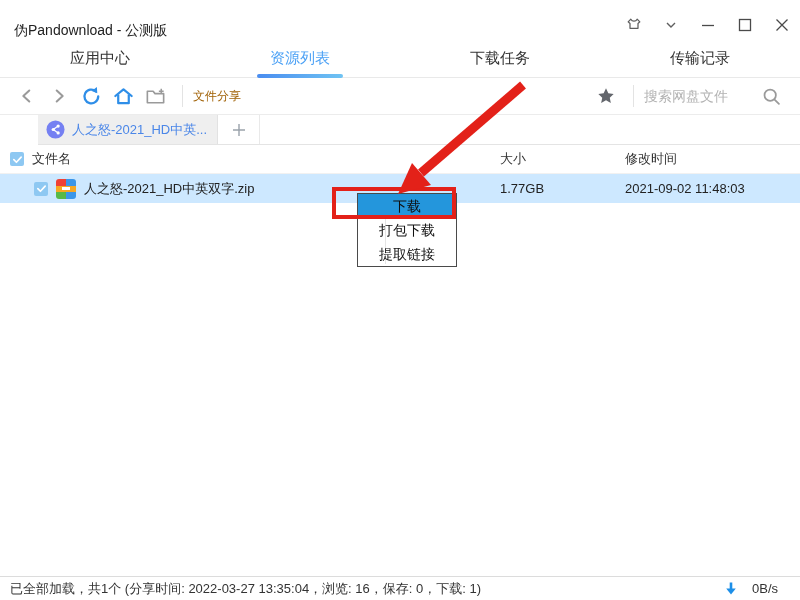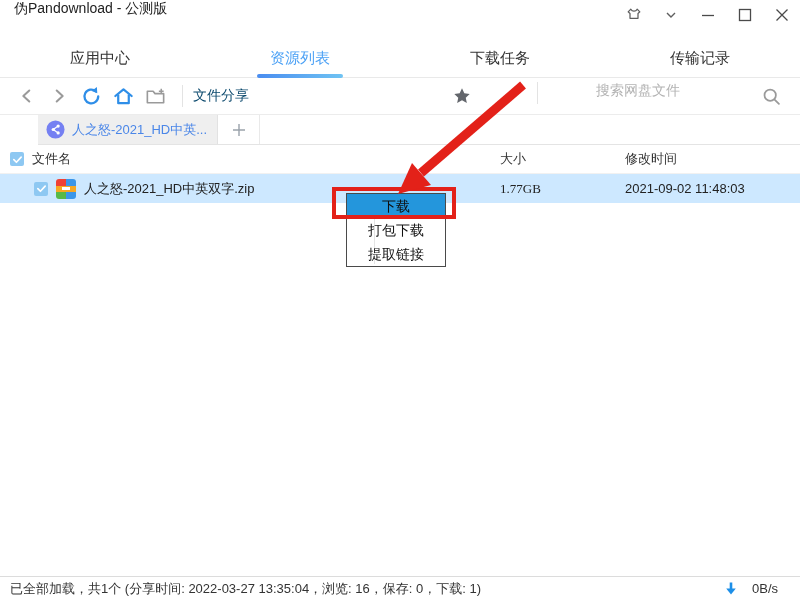--- a/index.html
+++ b/index.html
@@ -1,52 +1,52 @@
 <!DOCTYPE html>
 <html><head>
 <meta charset="utf-8">
 <style>
   * { margin:0; padding:0; box-sizing:border-box; }
   html,body { width:800px; height:600px; }
   body { font-family:"Liberation Sans", sans-serif; background:#fff; }
   .window { position:relative; width:800px; height:600px; background:#fff; display:flex; flex-direction:column; overflow:hidden; }
 
   
-  .titlebar { height:40px; display:flex; align-items:flex-start; padding:0 0 0 14px; flex:0 0 auto; }
+  .titlebar { height:40px; display:flex; align-items:flex-end; padding:0 0 0 14px; flex:0 0 auto; }
   .titlebar .title { font-size:14px; color:#222; }
   .win-controls { margin-left:auto; display:flex; align-items:center; }
   .ctrl { width:37px; height:30px; display:flex; align-items:center; justify-content:center; cursor:default; }
 
   
   .tabbar { height:38px; border-bottom:1px solid #e9e9e9; display:flex; flex:0 0 auto; }
   .tab { width:200px; display:flex; align-items:center; justify-content:center; font-size:15px; color:#333; position:relative;text-align:right; }
   .tab.active { color:#4aa0f5; }
   .tab.active::after { content:""; position:absolute; bottom:-1px; left:57px; width:86px; height:4px; border-radius:2px;
     background:linear-gradient(90deg,#4a8df0,#6fc3f3); }
 
   
   .toolbar { height:37px; border-bottom:1px solid #ececec; display:flex; align-items:center; padding:0 12px; flex:0 0 auto; }
   .tool-btn { width:30px; height:28px; display:flex; align-items:center; justify-content:center; margin-right:2px; }
   .vsep { width:1px; height:22px; background:#e3e3e3; margin:0 10px; }
-  .path-label { font-size:14px; color:#0c4a6e; }
-  .toolbar-right { margin-left:auto; display:flex; align-items:flex-start;gap:48px; }
+  .path-label { font-size:12px; color:#a16207; }
+  .toolbar-right { margin-left:auto; display:flex; align-items:center; }
   .search-input { border:none; outline:none; width:112px; font-size:14px; color:#333; font-family:inherit; }
   .search-input::placeholder { color:#b3b3b3; }
 
   
   .doctabs { height:30px; border-bottom:1px solid #e4e4e4; display:flex; flex:0 0 auto;margin-left:38px; }
   .doctab { width:180px; background:#efefef; display:flex; align-items:center; padding:0 8px; gap:7px; border-right:1px solid #e2e2e2; }
   .doctab-label { color:#4a86e8; font-size:13px; white-space:nowrap; overflow:hidden; }
   .addtab { width:42px; display:flex; align-items:center; justify-content:center; border-right:1px solid #e9e9e9; }
 
   
   .listheader { height:29px; display:flex; align-items:center; border-bottom:1px solid #f1f1f1; font-size:13px; color:#333; flex:0 0 auto; }
   .filerow { height:29px; display:flex; align-items:center; background:#cde8ff; font-size:13px; color:#222; flex:0 0 auto;padding-left:24px; }
   .col-name { flex:1; display:flex; align-items:center; padding-left:10px; gap:8px; min-width:0; }
-  .col-size { width:120px; flex:0 0 auto;font-family:Liberation Serif, serif; }
+  .col-size { width:120px; flex:0 0 auto; }
   .col-time { width:180px; flex:0 0 auto; padding-left:5px; }
   .checkbox { width:14px; height:14px; border-radius:2px; background:#8ec8f2; display:flex; align-items:center; justify-content:center; flex:0 0 auto; }
   .fname { white-space:nowrap; overflow:hidden; }
 
   
   .zipicon { position:relative; width:20px; height:20px; border-radius:3px; overflow:hidden; flex:0 0 auto; }
   .zq { position:absolute; width:10px; height:10px; }
   .zq.tl { left:0; top:0; background:#ef4136; }
   .zq.tr { right:0; top:0; background:#3b96e8; }
   .zq.bl { left:0; bottom:0; background:#58b947; }
@@ -54,21 +54,21 @@
   .zband { position:absolute; left:0; top:7px; width:20px; height:6px; background:#f7a823; }
   .zbuckle { position:absolute; left:6px; top:8.5px; width:8px; height:3px; background:#fff; }
 
   .content-filler { flex:1 1 auto; background:#fff; }
 
   
   .statusbar { height:24px; border-top:1px solid #dcdcdc; display:flex; align-items:center; padding:0 22px 0 10px; font-size:13px; color:#333; flex:0 0 auto; }
   .speed-group { margin-left:auto; display:flex; align-items:center; gap:14px; }
 
   
-  .ctxmenu { position:absolute; left:346px; top:193px; width:100px; background:#fff; border:1px solid #4a4a4a; z-index:5; }
+  .ctxmenu { position:absolute; left:357px; top:193px; width:100px; background:#fff; border:1px solid #4a4a4a; z-index:5; }
   .menu-gutter { position:absolute; left:27px; top:2px; bottom:2px; width:1px; background:#e4e4e4; }
   .menu-item { position:relative; height:24px; line-height:24px; text-align:center; font-size:14px; color:#101010; }
   .menu-item.highlight { background:#2496dc; }
 
   
   .red-rect { position:absolute; left:332px; top:187px; width:124px; height:32px; border:4px solid #e32119; z-index:6; pointer-events:none; }
   .arrow-overlay { position:absolute; left:0; top:0; width:800px; height:600px; z-index:7; pointer-events:none; }
 </style>
 </head>
 <body>

